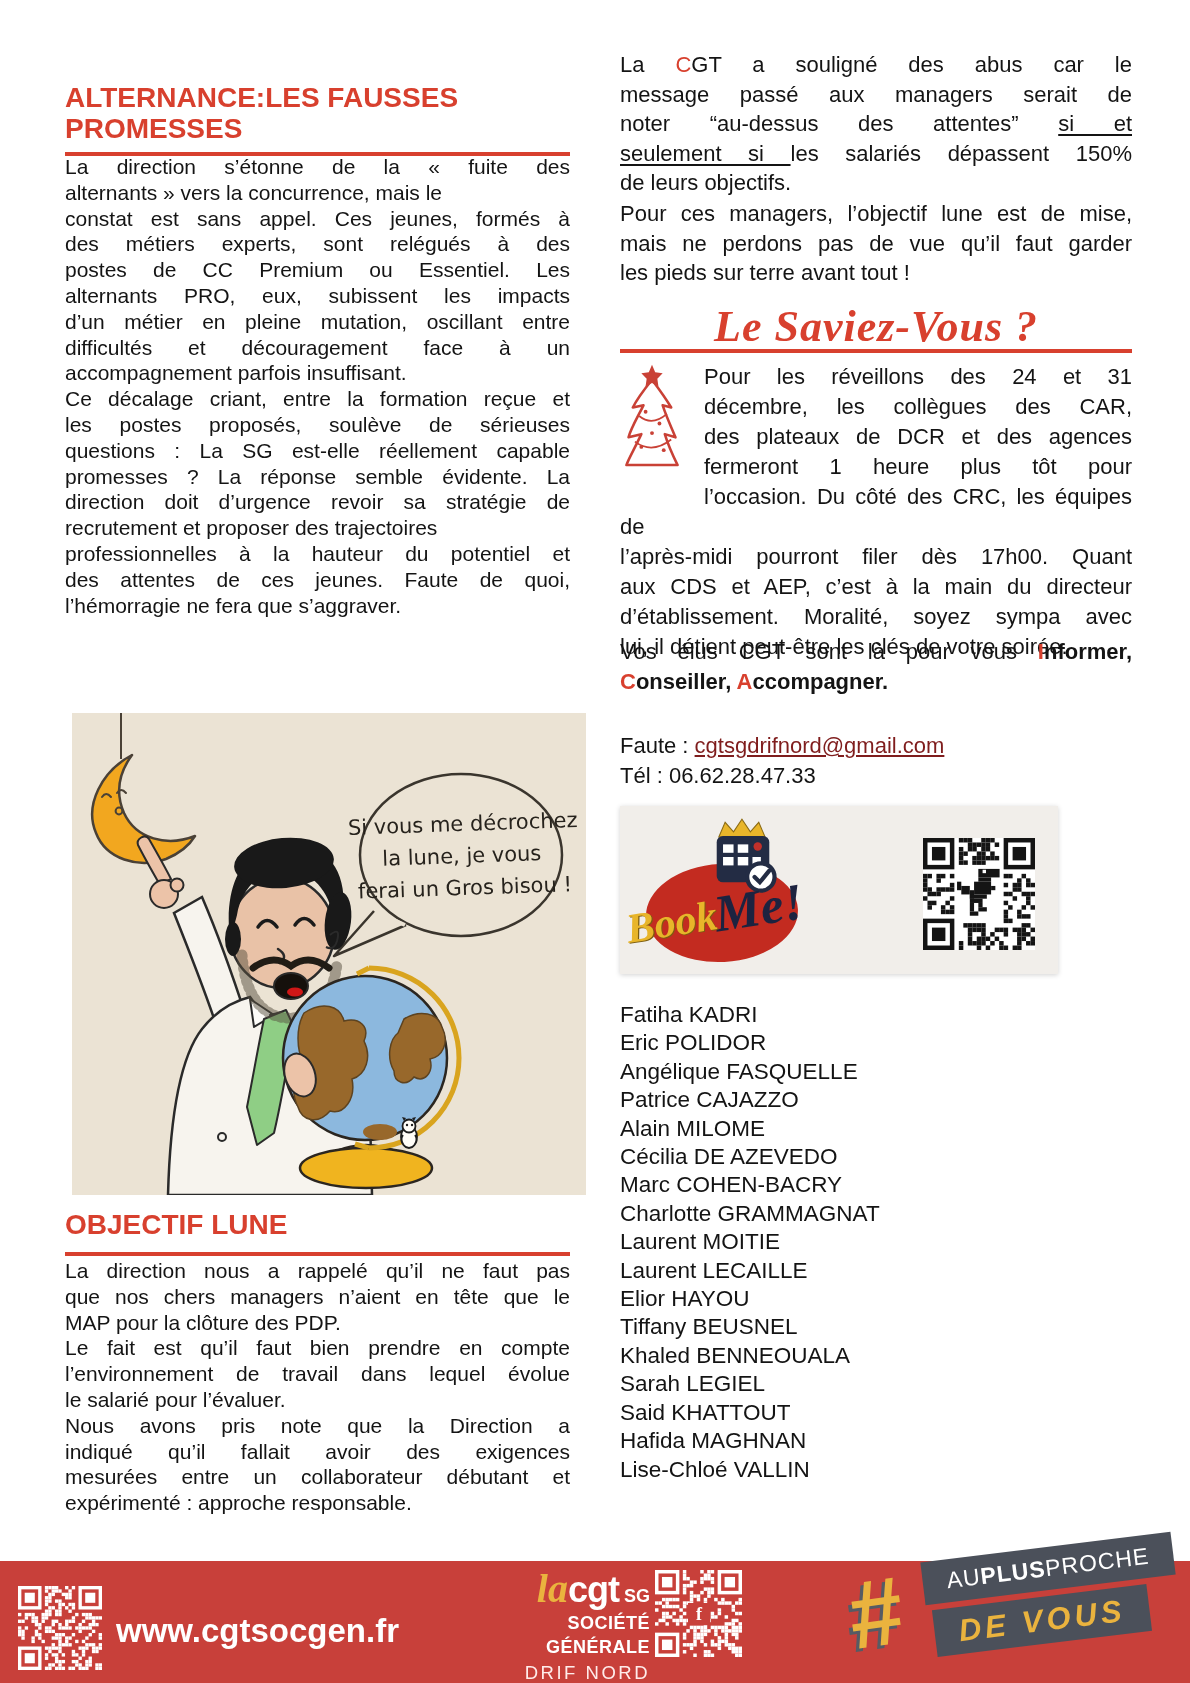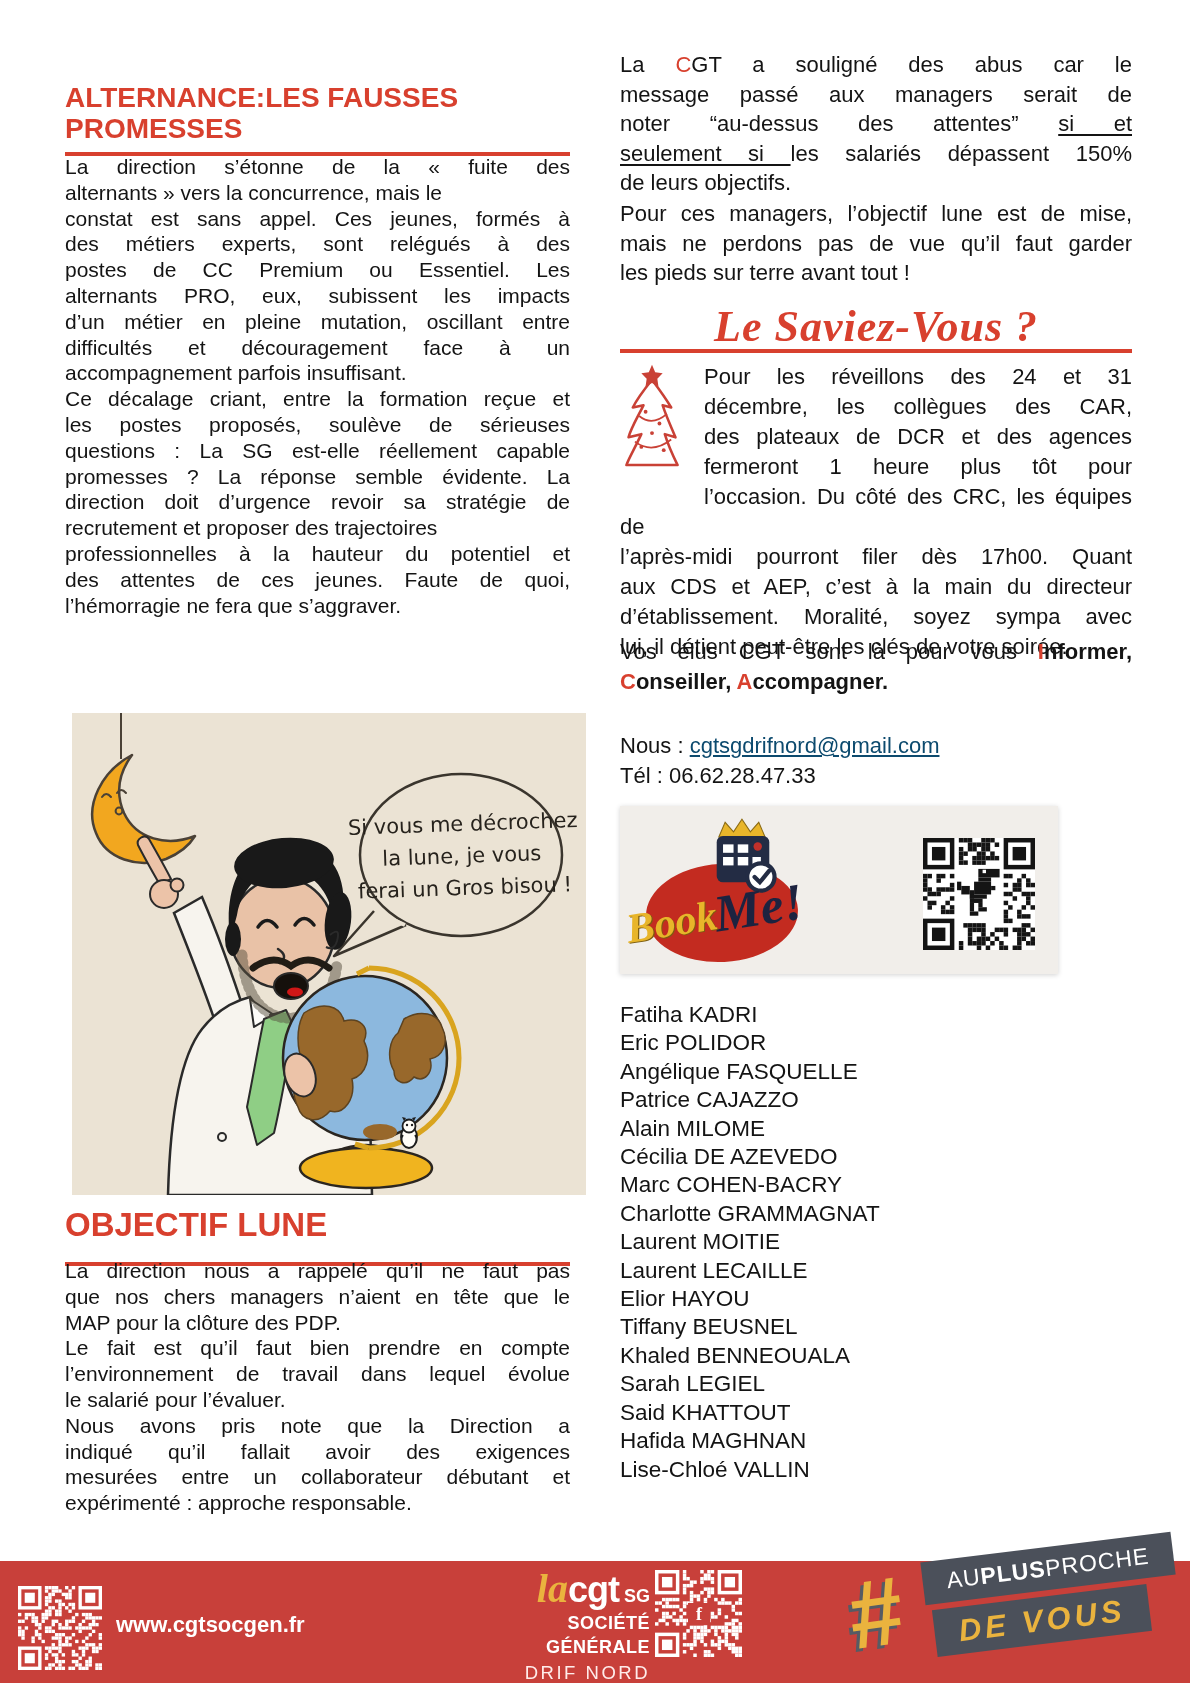--- a/index.html
+++ b/index.html
@@ -5,21 +5,21 @@
   :root{
     --red:#d8402e; --footred:#c8403a; --ink:#141414; --navy:#1d2340;
     --yellow:#eab33e; --gray:#4b505a;
   }
   *{margin:0;padding:0;box-sizing:border-box;}
   body{background:#888;font-family:"Liberation Sans",sans-serif;color:var(--ink);}
   #page{position:relative;width:1190px;height:1683px;background:#fff;overflow:hidden;margin:0 auto;}
   .abs{position:absolute;}
   h1,h2{color:var(--red);font-weight:bold;border-bottom:4px solid var(--red);}
   #h1{left:65px;top:82px;width:505px;font-size:28px;line-height:31px;padding-bottom:8px;}
-  #h2{left:65px;top:1209px;width:505px;font-size:33px;line-height:31px;padding-bottom:22px;}
+  #h2{left:65px;top:1209px;width:505px;font-size:28px;line-height:31px;padding-bottom:12px;}
   .para{font-size:21px;line-height:25.8px;}
   .ln{text-align:justify;text-align-last:justify;}
   .ln.e{text-align-last:left;}
   .red{color:var(--red);}
   .b{font-weight:bold;}
   .u{text-decoration:underline;text-decoration-thickness:2px;text-underline-offset:3px;}
   #p1{left:65px;top:154px;width:505px;}
   #p2{left:65px;top:1258px;width:505px;}
   #cartoon{left:72px;top:713px;width:514px;height:482px;}
   
@@ -27,40 +27,40 @@
   #rp1{left:620px;top:50px;width:512px;font-weight:normal;}
   #rp2{left:620px;top:199px;width:512px;}
   #saviez-h{left:620px;top:301px;width:512px;text-align:center;color:var(--red);
     font-family:"Liberation Serif",serif;font-style:italic;font-weight:bold;
     font-size:44px;letter-spacing:1px;}
   #saviez-rule{left:620px;top:349px;width:512px;height:4px;background:var(--red);}
   #saviez-p{left:620px;top:362px;width:512px;line-height:30px;}
   .treebox{float:left;width:84px;height:124px;}
   #elus{left:620px;top:637px;width:512px;}
   #contact{left:620px;top:731px;width:512px;line-height:30px;font-size:22px;}
-  #contact a{color:#0c4a6e;}
+  #contact a{color:#7f1d1d;}
   
   #card{left:620px;top:806px;width:438px;height:168px;background:#f1eeea;
     box-shadow:0 1px 5px rgba(0,0,0,.18);}
   #bm-ellipse{left:26px;top:58px;width:152px;height:98px;background:#c32b20;
     border-radius:50%;transform:rotate(-3deg);}
   #bm-book{left:6px;top:92px;font-family:"Liberation Serif",serif;font-style:italic;
     font-weight:bold;font-size:42px;color:#e8b52a;transform:rotate(-9deg);
     text-shadow:1px 1px 0 #7c5d10;}
   #bm-me{left:94px;top:72px;font-family:"Liberation Serif",serif;font-style:italic;
     font-weight:bold;font-size:52px;color:var(--navy);transform:rotate(-9deg);}
   #bm-cal{left:88px;top:10px;width:70px;height:82px;}
   #qr-dino{left:303px;top:32px;width:112px;height:112px;background:#fff;}
   
   #names{left:620px;top:1001px;width:512px;font-size:22.5px;line-height:28.4px;}
   #names .ln{text-align:center;text-align-last:left;}
   
   #footer{left:0;top:1561px;width:1190px;height:122px;background:var(--footred);}
   #qr1{left:18px;top:1586px;width:84px;height:84px;}
-  #f-url{left:116px;top:1612px;font-size:22px;font-weight:bold;color:#fff;}
+  #f-url{left:116px;top:1612px;font-size:33px;font-weight:bold;color:#fff;}
   #f-logo{left:458px;top:1577px;width:192px;text-align:right;color:#fff;line-height:24px;}
   #f-logo .la{font-family:"Liberation Serif",serif;font-style:italic;font-weight:bold;
     font-size:40px;color:var(--yellow);}
   #f-logo .cgt{font-weight:bold;font-size:36px;letter-spacing:-1px;}
   #f-logo .sg{font-size:18px;font-weight:bold;}
   #f-logo .l2{font-size:18px;font-weight:bold;letter-spacing:.5px;margin-top:2px;}
   #f-logo .l3{font-size:18.5px;letter-spacing:2.5px;color:#ffeceb;margin-top:2px;}
   #qr2{left:655px;top:1570px;width:87px;height:87px;}
   #qr2 .ftile{position:absolute;left:33px;top:33px;width:22px;height:22px;background:var(--footred);
     color:#fff;font-weight:bold;font-size:18px;text-align:center;line-height:22px;
@@ -235,21 +235,21 @@
         <div class="ln e"><span>lui, il détient peut-être les clés de votre soirée.</span></div>
       </div>
   </div>
 
   <div id="elus" class="abs rpara">
       <div class="ln "><span>Vos élus CGT sont là pour vous </span><span class="red b">I</span><span class="b">nformer,</span></div>
       <div class="ln e"><span class="red b">C</span><span class="b">onseiller, </span><span class="red b">A</span><span class="b">ccompagner.</span></div>
     </div>
 
   <div id="contact" class="abs">
-    <div><span>Nous : </span><a href="#">cgtsgdrifnord@gmail.com</a></div>
+    <div><span>Faute : </span><a href="#">cgtsgdrifnord@gmail.com</a></div>
     <div>Tél : 06.62.28.47.33</div>
   </div>
 
   <div id="card" class="abs">
     <div id="bm-ellipse" class="abs"></div>
     <div id="bm-cal" class="abs">
       <svg width="70" height="82" viewBox="0 0 62 78">
         <path d="M8,20 L14,6 L22,15 L30,3 L38,15 L46,6 L52,20 Z" fill="#e8b52a" stroke="#8a6a14" stroke-width="1"></path>
         <rect x="6" y="19" width="50" height="44" rx="6" fill="#232c44"></rect>
         <g fill="#fff">

